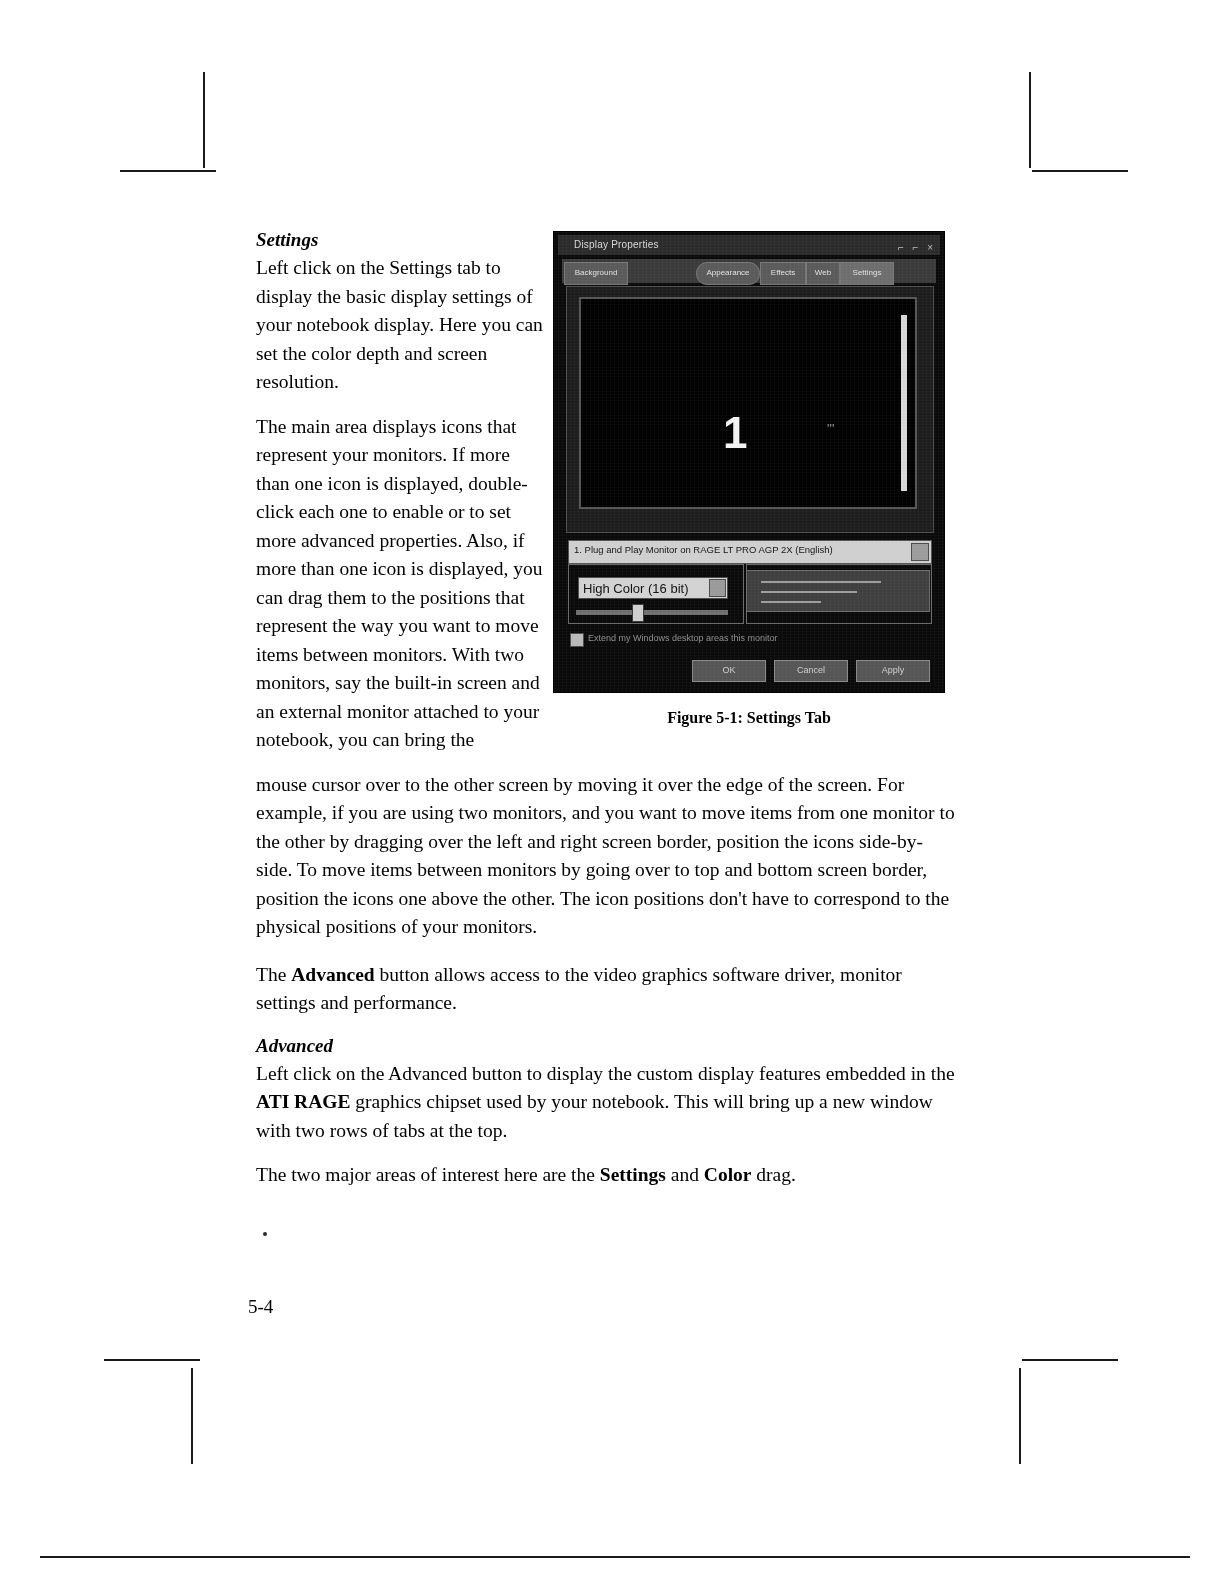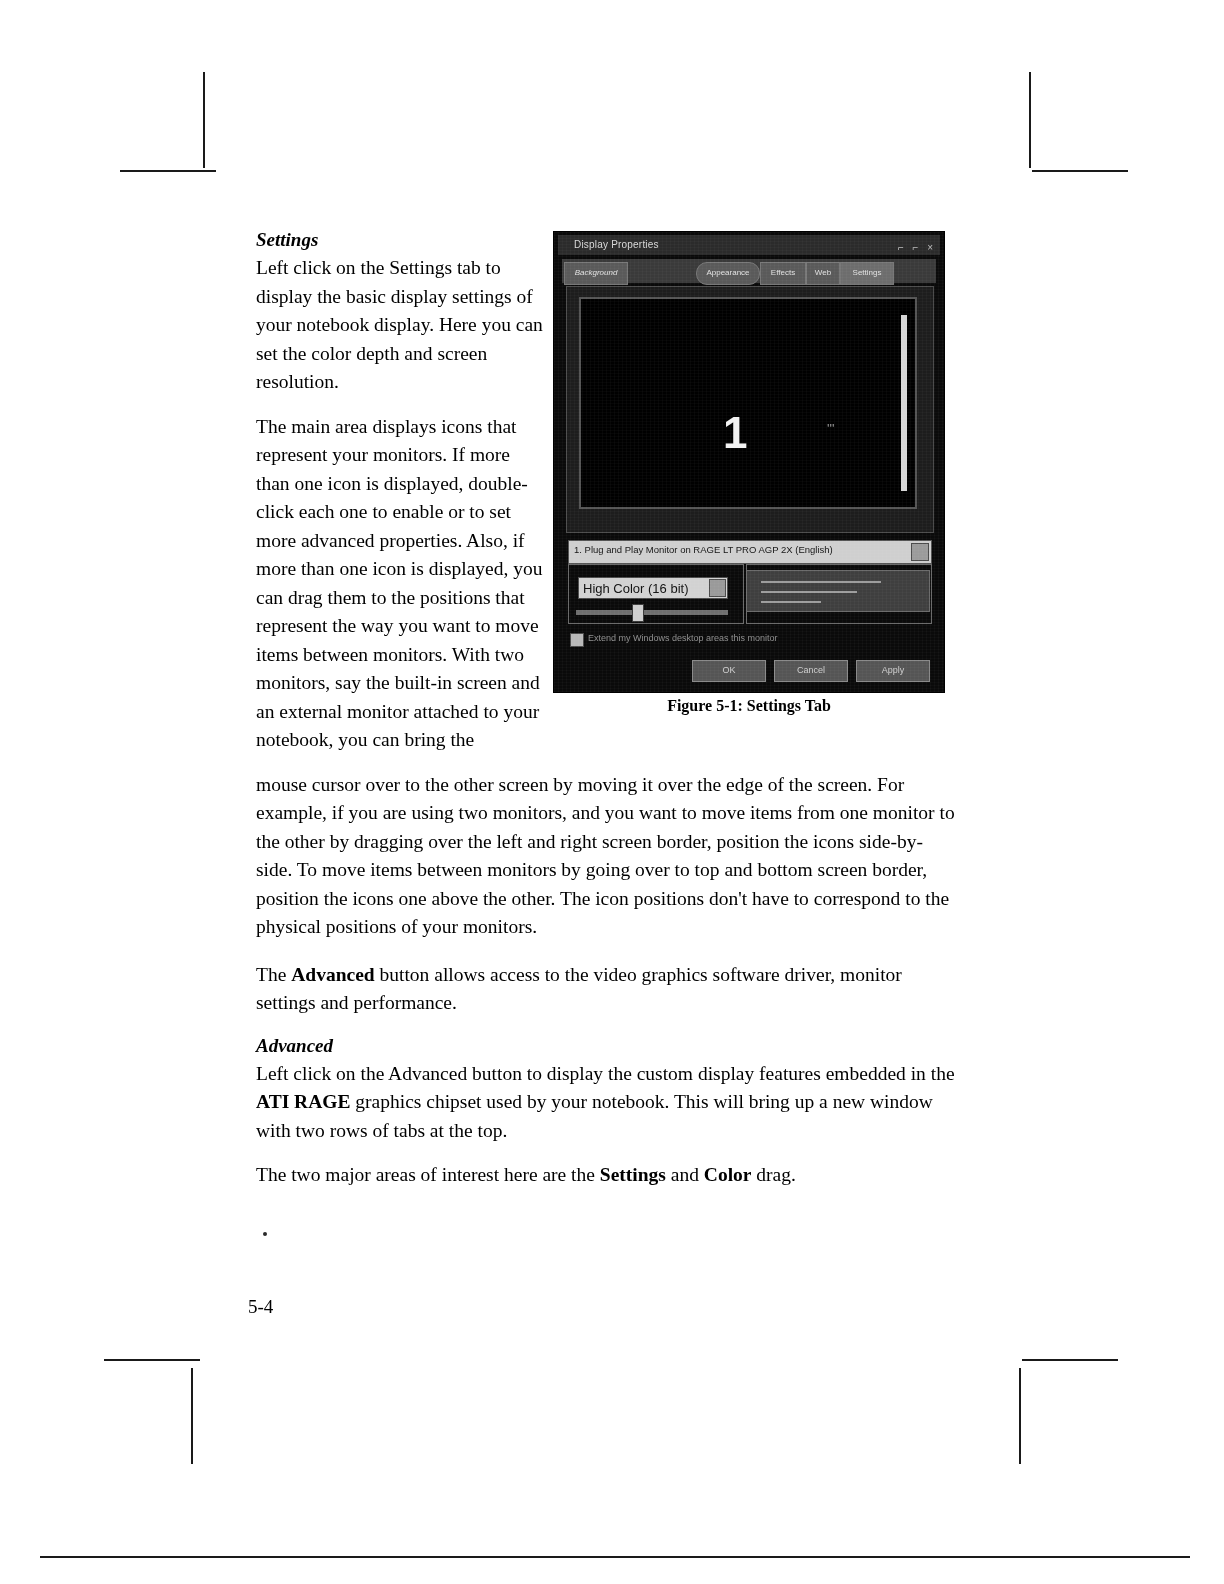--- a/index.html
+++ b/index.html
@@ -270,21 +270,21 @@
     width: 72px; height: 20px;
     background: #555;
     border: 1px solid #8a8a8a;
     color: #cfcfcf;
     font-family: "Liberation Sans", sans-serif;
     font-size: 9px;
     line-height: 19px;
     text-align: center;
   }
   .figcaption {
-    margin-top: 5px;
+    margin-top: 17px;
     text-align: center;
     font-family: "Liberation Serif", serif;
     font-weight: bold;
     font-size: 16px;
   }
 
   .pagenum {
     position: absolute;
     left: 248px;
     top: 1296px;
@@ -311,21 +311,21 @@
 
   <div class="figure">
     <div class="figwin">
 
       <div class="titlebar">
         <span>Display Properties</span>
         <span class="btns">⌐ ⌐ ×</span>
       </div>
 
       <div class="tabstrip">
-        <div class="tab" style="left:2px; width:62px;font-style:italic;">Background</div>
+        <div class="tab" style="left:2px; width:62px;">Background</div>
         <div class="tab" style="left:66px; width:66px;margin-top:24px;">Screen Saver</div>
         <div class="tab" style="left:134px; width:62px;border-radius:11px;">Appearance</div>
         <div class="tab" style="left:198px; width:44px;">Effects</div>
         <div class="tab" style="left:244px; width:32px;">Web</div>
         <div class="tab" style="left:278px; width:52px; background:#6d6d6d;">Settings</div>
       </div>
 
       <div class="preview">
         <div class="monitor-frame">
           <div class="mon-num">1</div>

